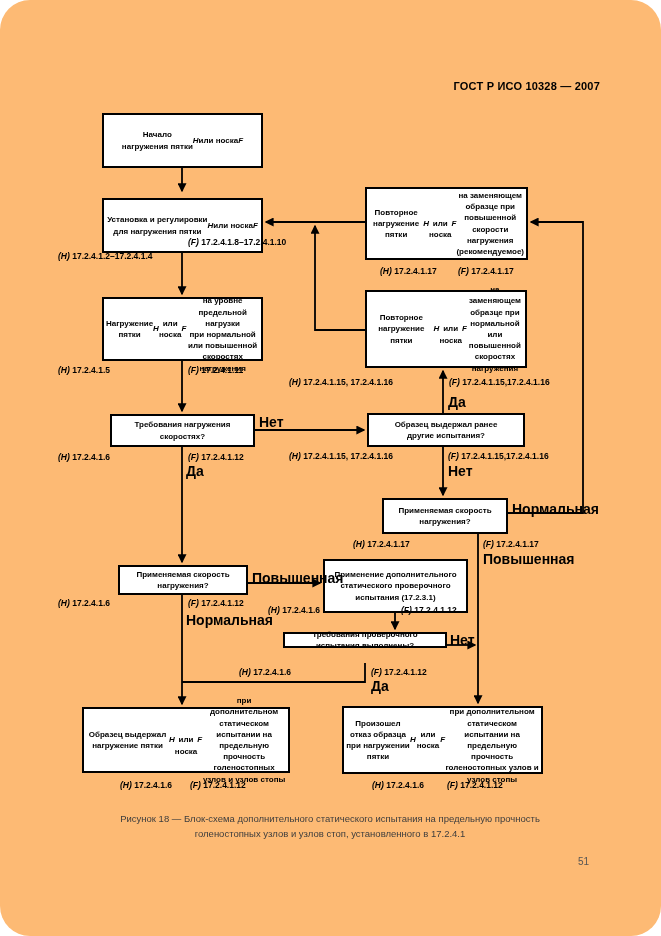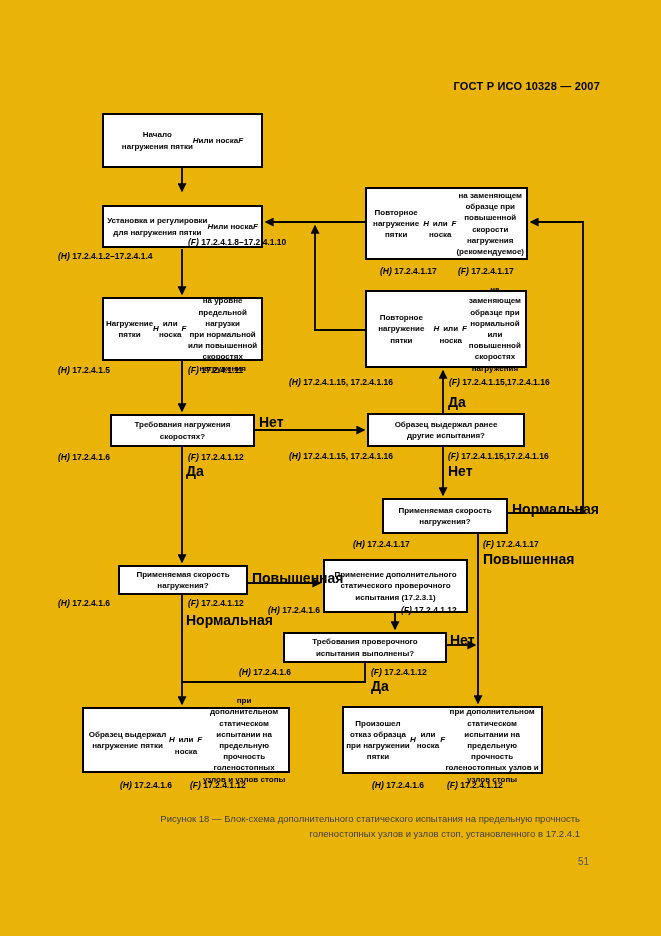--- a/index.html
+++ b/index.html
@@ -1,27 +1,27 @@
 <!DOCTYPE html>
 <html><head>
 <meta charset="utf-8">
 <style>
   html,body{margin:0;padding:0;background:#fff;}
-  .page{position:relative;width:661px;height:936px;background:#eab308;overflow:hidden;
-        font-family:"Liberation Sans",sans-serif;color:#000;}
+  .page{position:relative;width:661px;height:936px;background:#fdba74;overflow:hidden;
+        font-family:"Liberation Sans",sans-serif;color:#000;border-radius:30px;}
   .header{position:absolute;left:360px;top:80px;width:240px;text-align:right;
           font-size:11px;font-weight:bold;letter-spacing:.2px;}
   svg.wires{position:absolute;left:0;top:0;}
   .node{position:absolute;box-sizing:border-box;border:2px solid #000;background:#fff;
         display:flex;align-items:center;justify-content:center;text-align:center;
         font-weight:bold;font-size:8px;line-height:1.4;white-space:pre-line;padding:2px;}
   .ref{position:absolute;font-weight:bold;font-size:8.5px;white-space:nowrap;}
   .ra{text-align:left;}
   .elbl{position:absolute;font-weight:bold;font-size:14px;white-space:nowrap;}
-  .caption{position:absolute;left:80px;top:812px;width:500px;text-align:right;
+  .caption{position:absolute;left:80px;top:812px;width:500px;text-align:center;
            font-size:9.5px;line-height:1.55;color:#3d3d3d;white-space:pre-line;}
   .pagenum{position:absolute;left:578px;top:856px;font-size:10px;color:#555;}
   i{font-style:italic;}
 </style>
 </head>
 <body>
 
 <div class="page">
 
   <div class="header">ГОСТ Р ИСО 10328 — 2007</div>
@@ -47,21 +47,21 @@
       <path d="M248,583 H320" marker-end="url(#ah)"></path>
       <path d="M395,602 V629" marker-end="url(#ah)"></path>
       <path d="M447,645 H475" marker-end="url(#ah)"></path>
       <path d="M478,534 V703" marker-end="url(#ah)"></path>
       <path d="M365,663 V682 H182"></path>
     </g>
   </svg>
 
   <div class="node" style="left:102px;top:113px;width:161px;height:55px">Начало
 нагружения пятки <i>H</i> или носка <i>F</i></div>
-  <div class="node" style="left:102px;top:205px;width:161px;height:43px">Установка и регулировки
+  <div class="node" style="left:102px;top:198px;width:161px;height:55px">Установка и регулировки
 для нагружения пятки <i>H</i> или носка <i>F</i></div>
   <div class="node" style="left:102px;top:297px;width:161px;height:64px">Нагружение пятки <i>H</i> или носка <i>F</i>
 на уровне предельной нагрузки
 при нормальной или повышенной
 скоростях нагружения</div>
   <div class="node" style="left:110px;top:414px;width:145px;height:33px">Требования нагружения
 скоростях?</div>
   <div class="node" style="left:365px;top:187px;width:163px;height:73px">Повторное нагружение пятки <i>H</i>
 или носка <i>F</i> на заменяющем
 образце при повышенной
@@ -74,21 +74,21 @@
 скоростях нагружения</div>
   <div class="node" style="left:367px;top:413px;width:158px;height:34px">Образец выдержал ранее
 другие испытания?</div>
   <div class="node" style="left:382px;top:498px;width:126px;height:36px">Применяемая скорость
 нагружения?</div>
   <div class="node" style="left:118px;top:565px;width:130px;height:30px">Применяемая скорость
 нагружения?</div>
   <div class="node" style="left:323px;top:559px;width:145px;height:54px">Применение дополнительного
 статического проверочного
 испытания (17.2.3.1)</div>
-  <div class="node" style="left:283px;top:632px;width:164px;height:31px">Требования проверочного
+  <div class="node" style="left:283px;top:632px;width:164px;height:16px">Требования проверочного
 испытания выполнены?</div>
   <div class="node" style="left:82px;top:707px;width:208px;height:66px">Образец выдержал нагружение пятки <i>H</i>
 или носка <i>F</i> при дополнительном статическом
 испытании на предельную прочность
 голеностопных узлов и узлов стопы</div>
   <div class="node" style="left:342px;top:706px;width:201px;height:68px">Произошел отказ образца
 при нагружении пятки <i>H</i> или носка <i>F</i>
 при дополнительном статическом
 испытании на предельную прочность
 голеностопных узлов и узлов стопы</div>

